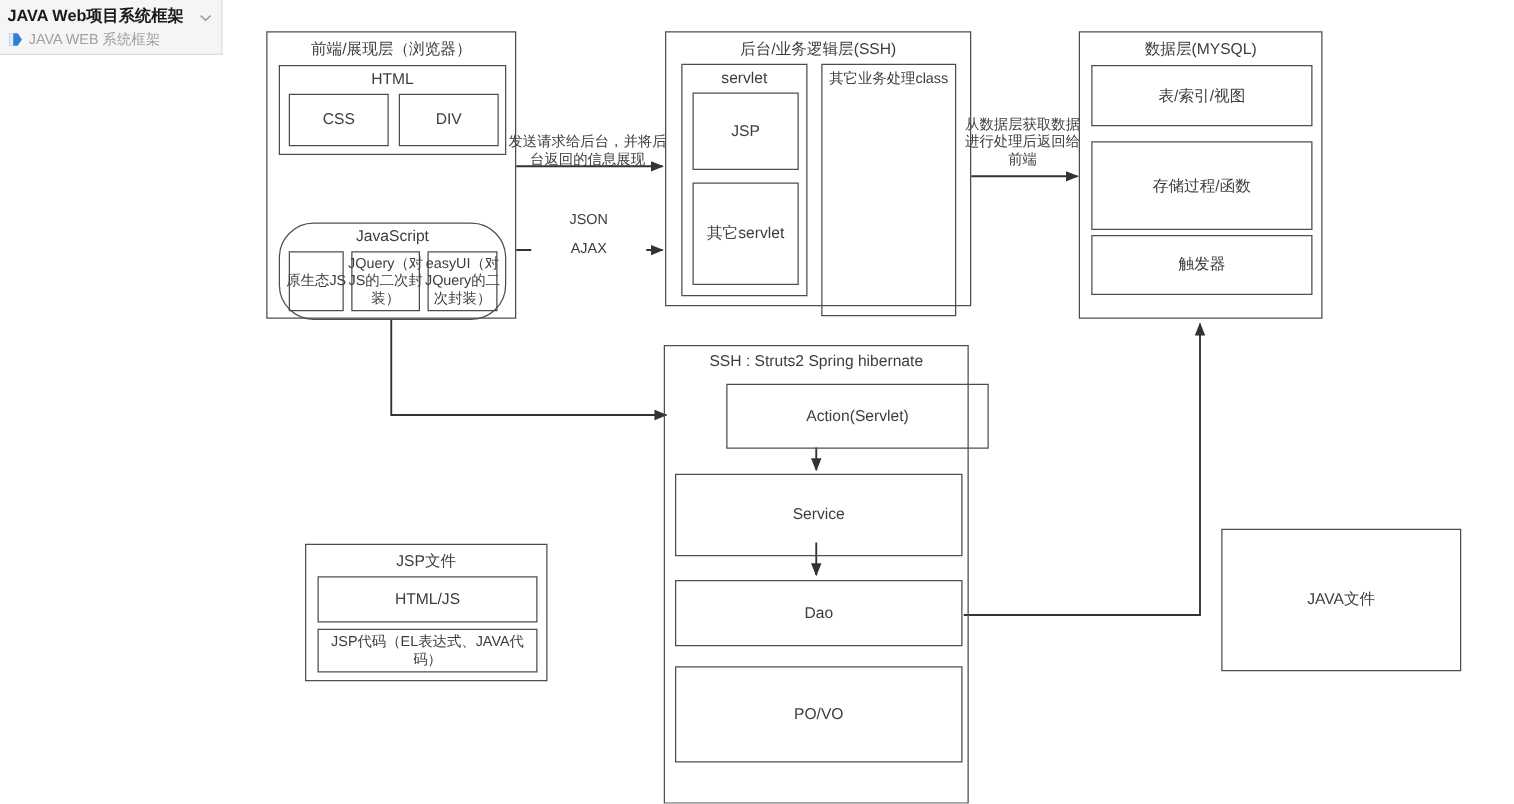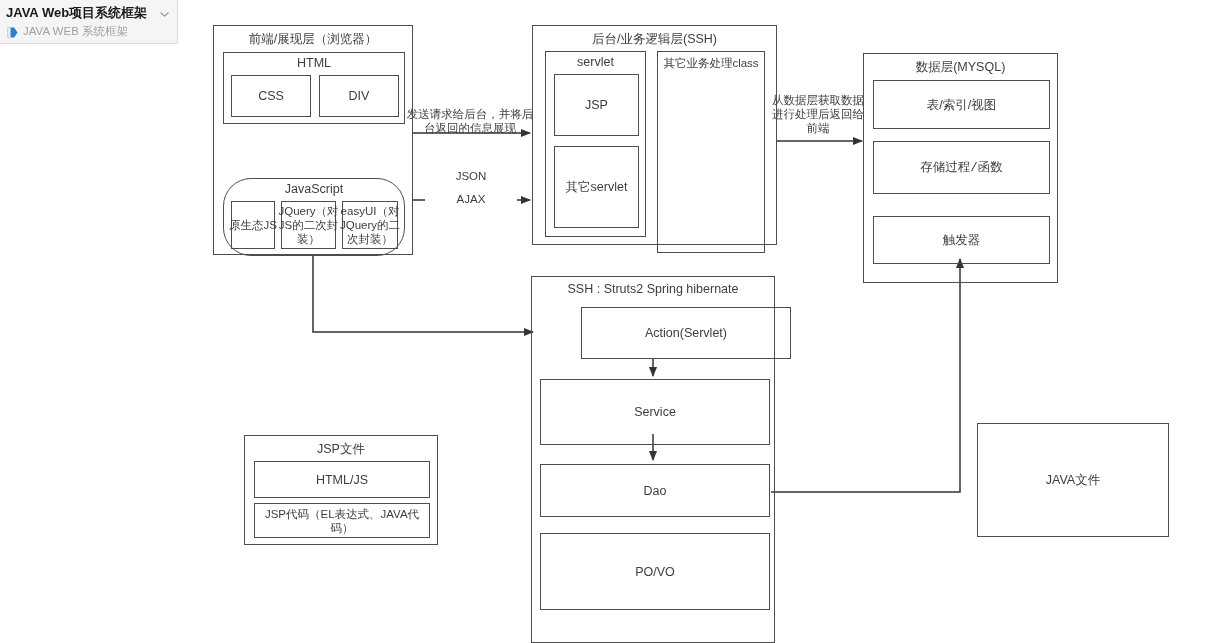--- a/index.html
+++ b/index.html
@@ -214,26 +214,26 @@
       <div class="box thin" style="left:8px; top:94px; width:85px; height:82px;">
         <div class="box-label">其它servlet</div>
       </div>
     </div>
 
     <div class="box thin" style="left:124px; top:25px; width:108px; height:202px;">
       <div class="box-label top small">其它业务处理class</div>
     </div>
   </div>
 
-  <div class="box" style="left:863px; top:25px; width:195px; height:230px;margin-top:28px;">
+  <div class="box" style="left:863px; top:25px; width:195px; height:230px;">
     <div class="grp-title" style="top:5px;">数据层(MYSQL)</div>
     <div class="box thin" style="left:9px; top:26px; width:177px; height:49px;">
       <div class="box-label">表/索引/视图</div>
     </div>
-    <div class="box thin" style="left:9px; top:87px; width:177px; height:53px;font-family:Liberation Mono, monospace;">
+    <div class="box thin" style="left:9px; top:87px; width:177px; height:71px;">
       <div class="box-label">存储过程/函数</div>
     </div>
     <div class="box thin" style="left:9px; top:162px; width:177px; height:48px;">
       <div class="box-label">触发器</div>
     </div>
   </div>
 
   <div class="box" style="left:531px; top:276px; width:244px; height:367px;">
     <div class="grp-title" style="top:5px;">SSH : Struts2 Spring hibernate</div>
     <div class="box thin" style="left:8px; top:30px; width:210px; height:52px;margin-left:41px;">

